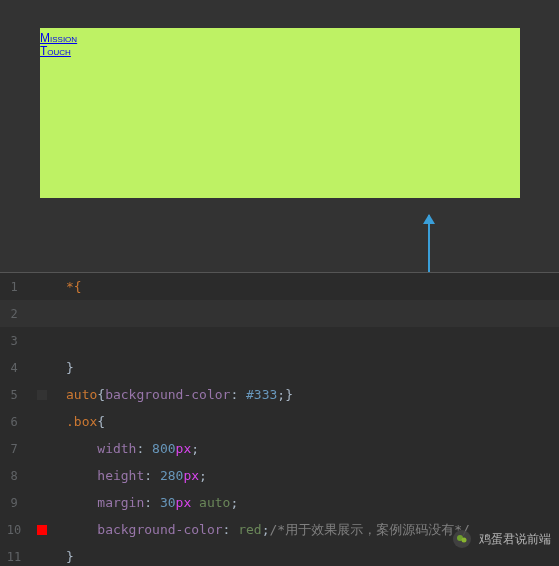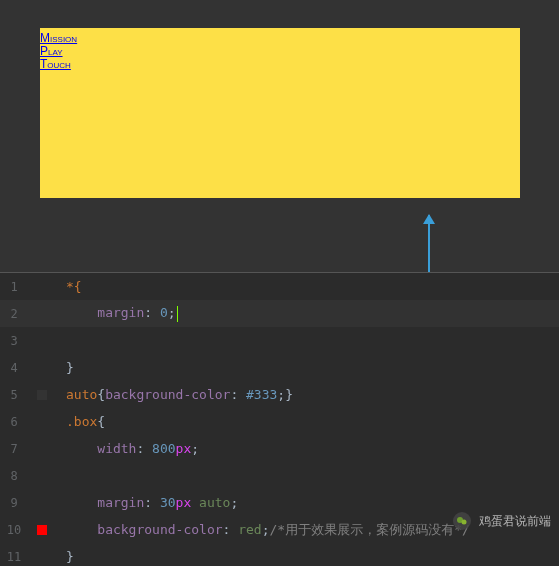--- a/index.html
+++ b/index.html
@@ -9,21 +9,21 @@
   font-size: 13px;
   width: 559px;
   height: 566px;
   overflow: hidden;
   position: relative;
 }
 .preview-area {
   padding: 28px 40px 20px 40px;
 }
 .red-box {
-  background-color: #fde047;
+  background-color: #bef264;
   width: 480px;
   height: 170px;
   padding: 4px 0 0 0;
 }
 .red-box a {
   display: block;
   color: #0000ee;
   text-decoration: underline;
   font-family: Arial, sans-serif;
   font-size: 12px;
@@ -102,21 +102,21 @@
   display: inline-block;
   width: 1px;
   height: 16px;
   background: #7fff00;
   vertical-align: middle;
   margin-left: 1px;
 }
 .watermark {
   position: absolute;
   right: 8px;
-  bottom: 36px;
+  bottom: 18px;
   display: flex;
   align-items: center;
   gap: 8px;
   color: #ccc;
   font-size: 12px;
   font-family: sans-serif;
   opacity: 0.85;
 }
 .wm-icon {
   width: 18px;
@@ -128,39 +128,37 @@
   justify-content: center;
   font-size: 10px;
 }
 </style>
 </head>
 <body>
 
 <div class="preview-area">
   <div class="red-box">
     <a href="#">Mission</a>
-    <a href="#">Play</a>
     <a href="#">Touch</a>
   </div>
 </div>
 
 <div class="arrow"></div>
 
 <div class="editor" id="editor">
     <div class="line">
       <div class="gutter">1</div>
       <div class="marker"></div>
       <div class="fold"></div>
       <div class="code"><span class="tok-sel">*{</span></div>
     </div>
     <div class="line active">
       <div class="gutter">2</div>
       <div class="marker"></div>
       <div class="fold"></div>
-      <div class="code"><span>    </span><span class="tok-prop">margin</span><span class="tok-punc">: </span><span class="tok-num">0</span><span class="tok-punc">;</span><span class="cursor"></span></div>
     </div>
     <div class="line">
       <div class="gutter">3</div>
       <div class="marker"></div>
       <div class="fold"></div>
     </div>
     <div class="line">
       <div class="gutter">4</div>
       <div class="marker"></div>
       <div class="fold"></div>
@@ -183,20 +181,21 @@
     <div class="line">
       <div class="gutter">7</div>
       <div class="marker"></div>
       <div class="fold"></div>
       <div class="code"><span>    </span><span class="tok-prop">width</span><span class="tok-punc">: </span><span class="tok-num">800</span><span class="tok-unit">px</span><span class="tok-punc">;</span></div>
     </div>
     <div class="line">
       <div class="gutter">8</div>
       <div class="marker"></div>
       <div class="fold"></div>
+      <div class="code"><span>    </span><span class="tok-prop">height</span><span class="tok-punc">: </span><span class="tok-num">280</span><span class="tok-unit">px</span><span class="tok-punc">;</span></div>
     </div>
     <div class="line">
       <div class="gutter">9</div>
       <div class="marker"></div>
       <div class="fold"></div>
       <div class="code"><span>    </span><span class="tok-prop">margin</span><span class="tok-punc">: </span><span class="tok-num">30</span><span class="tok-unit">px</span><span> </span><span class="tok-val">auto</span><span class="tok-punc">;</span></div>
     </div>
     <div class="line">
       <div class="gutter">10</div>
       <div class="marker">

